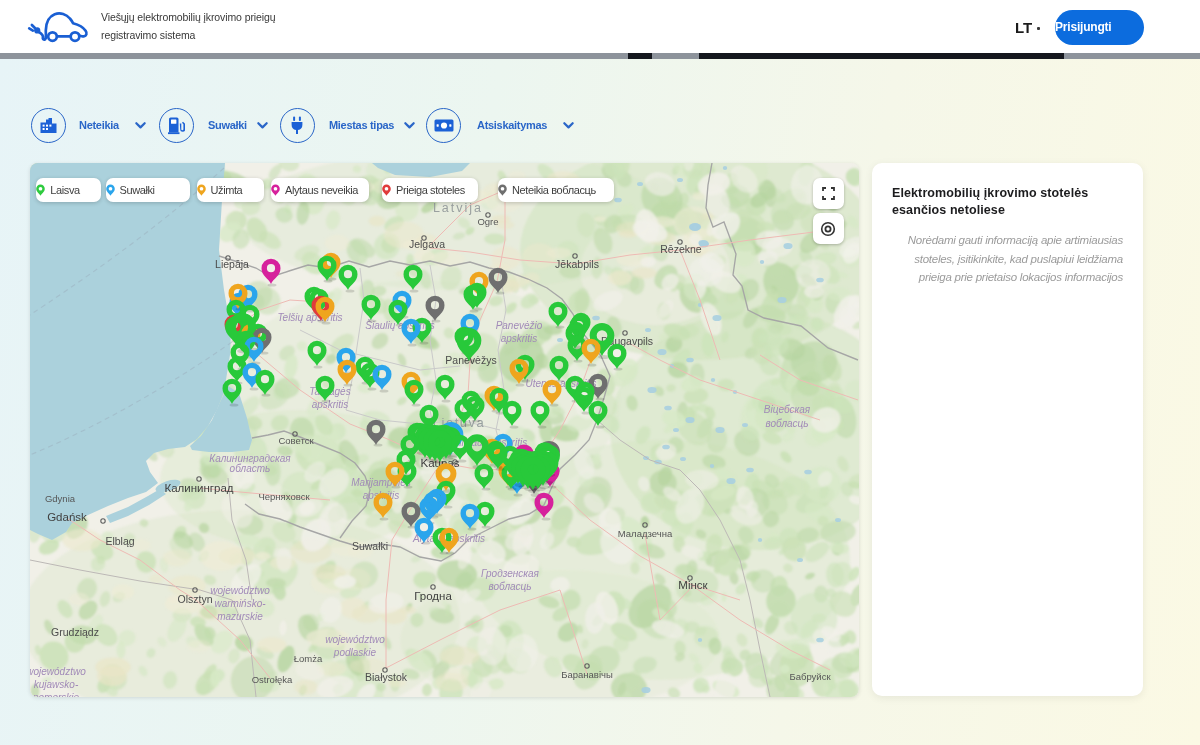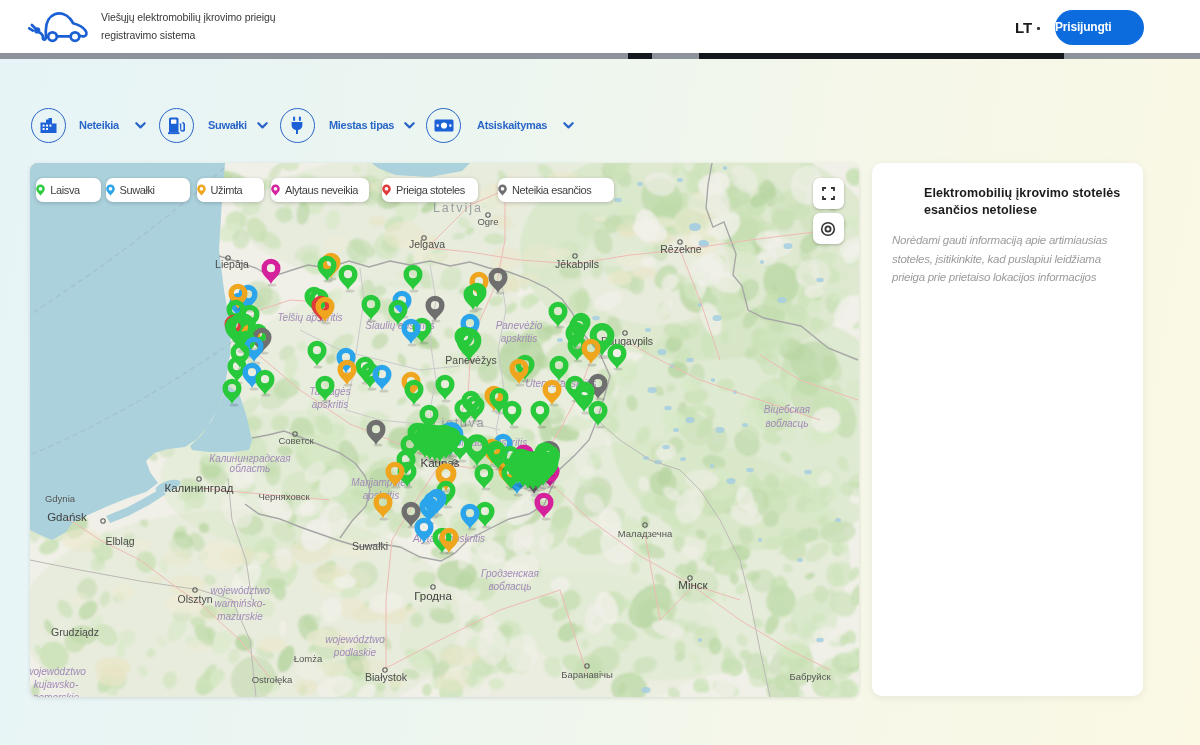--- a/index.html
+++ b/index.html
@@ -16,22 +16,22 @@
   background:linear-gradient(100deg,#e7f4f7 0%,#ecf6f0 38%,#f5f7e9 68%,#fbf9e4 100%); }
 .filters { position:absolute; left:0; top:49px; height:36px; width:1200px; }
 .fc { position:absolute; width:35px; height:35px; border:1.6px solid #2a66c8; border-radius:50%; top:0; display:flex; align-items:center; justify-content:center; }
 .fl { position:absolute; top:0; height:35px; line-height:35px; font-size:11px; font-weight:700; color:#2a66c8; letter-spacing:-0.3px; }
 .fch { position:absolute; top:11px; width:13px; height:13px; }
 .map { position:absolute; left:30px; top:104px; width:829px; height:534px; border-radius:8px; overflow:hidden; background:#f1f0e8; box-shadow:0 1px 4px rgba(0,0,0,.12); }
 .chip { position:absolute; top:14.5px; background:#fff; border-radius:7px; box-shadow:0 1px 4px rgba(0,0,0,.2); height:24px; display:flex; align-items:center; padding:0 0 0 0; font-size:11px; letter-spacing:-0.4px; color:#3f3f3f; white-space:nowrap; }
 .chip span { margin-left:5px; }
 .mbtn { position:absolute; left:783px; width:30.5px; height:31px; background:#fff; border-radius:7px; box-shadow:0 1px 3px rgba(0,0,0,.25); display:flex; align-items:center; justify-content:center; }
 .card { position:absolute; left:872px; top:104px; width:271px; height:533px; background:#fff; border-radius:10px; box-shadow:0 2px 8px rgba(0,0,0,.07); padding:22px 20px; }
-.card h2 { font-size:12.5px; font-weight:700; color:#1c1c1e; line-height:16.5px; letter-spacing:.1px;margin-left:32px; }
-.card p { margin-top:13px; font-size:11.5px; font-style:italic; color:#9b9b9b; line-height:18.5px; letter-spacing:-0.25px; }
+.card h2 { font-size:12.5px; font-weight:700; color:#1c1c1e; line-height:16.5px; letter-spacing:.1px; }
+.card p { margin-top:13px; font-size:11.5px; font-style:italic; color:#9b9b9b; line-height:18.5px; letter-spacing:-0.25px;text-align:right; }
 svg text { font-family:"Liberation Sans",sans-serif; }
 .city { font-size:10.5px; fill:#4c4c4c; }
 .city2 { font-size:11.5px; fill:#404040; }
 .town { font-size:9.5px; fill:#565656; }
 .country { font-size:12.5px; fill:#9aa0a0; letter-spacing:2px; }
 .country2 { font-size:13px; fill:#98a0a0; letter-spacing:1.5px; }
 .region { font-size:10px; font-style:italic; fill:#a18ab8; }
 .b1 { fill:none; stroke:#a6a6a6; stroke-width:1.35; }
 .b2 { fill:none; stroke:#bcb8b6; stroke-width:1; }
 .b3 { fill:none; stroke:#c9c9c9; stroke-width:1; }
@@ -1872,21 +1872,21 @@
           <span>Alytaus neveikia</span>
         </div><div class="chip" style="left:352px;width:96px">
           <svg width="9" height="12" viewBox="-10 -26 20 26" style="flex:none">
             <use href="#pin" fill="#e03b3b"></use>
           </svg>
           <span>Prieiga stoteles</span>
         </div><div class="chip" style="left:468px;width:116px">
           <svg width="9" height="12" viewBox="-10 -26 20 26" style="flex:none">
             <use href="#pin" fill="#6f6f6f"></use>
           </svg>
-          <span>Neteikia esančios</span>
+          <span>Neteikia вобласць</span>
         </div>
   <div class="mbtn" style="top:15px">
           <svg width="13" height="13" viewBox="0 0 13 13" fill="none" stroke="#333" stroke-width="1.8">
             <path d="M1 4 V1 H4 M9 1 h3 v3 M12 9 v3 H9 M4 12 H1 V9"></path>
           </svg>
         </div>
   <div class="mbtn" style="top:50px">
           <svg width="16" height="16" viewBox="0 0 16 16" fill="none" stroke="#333">
             <circle cx="8" cy="8" r="6.3" stroke-width="1.6"></circle>
             <circle cx="8" cy="8" r="2.6" stroke-width="1.8"></circle>

